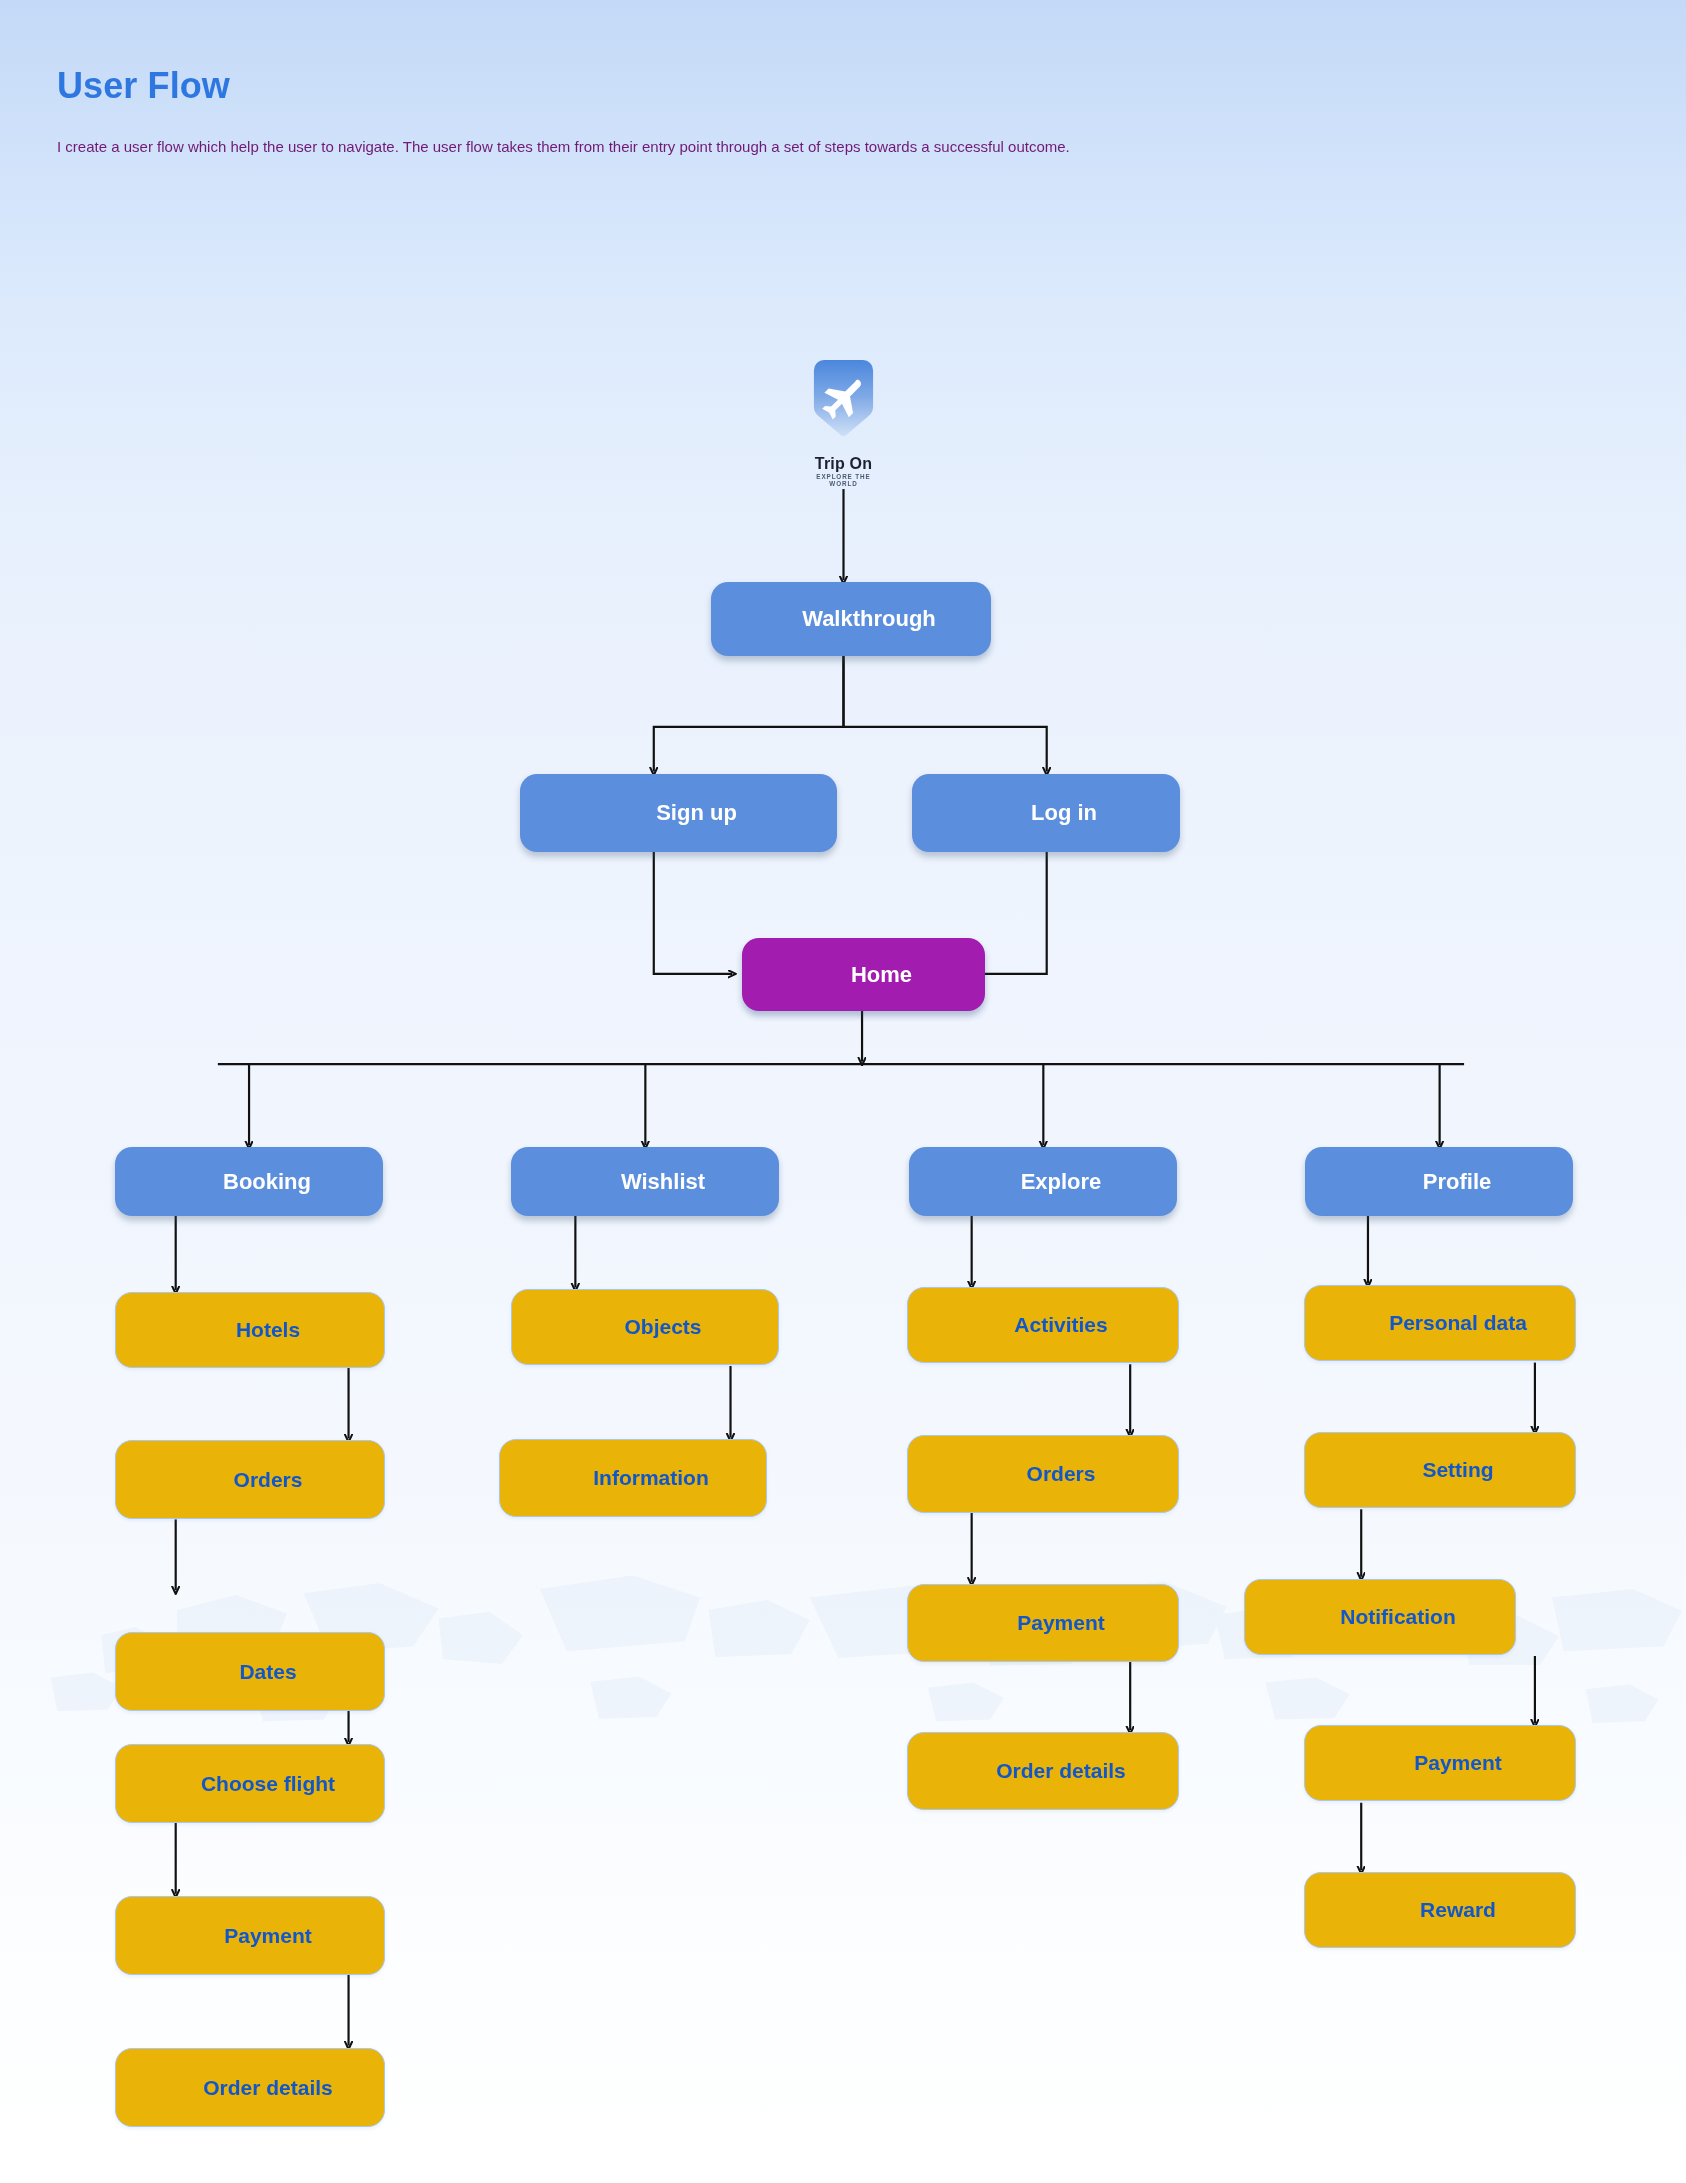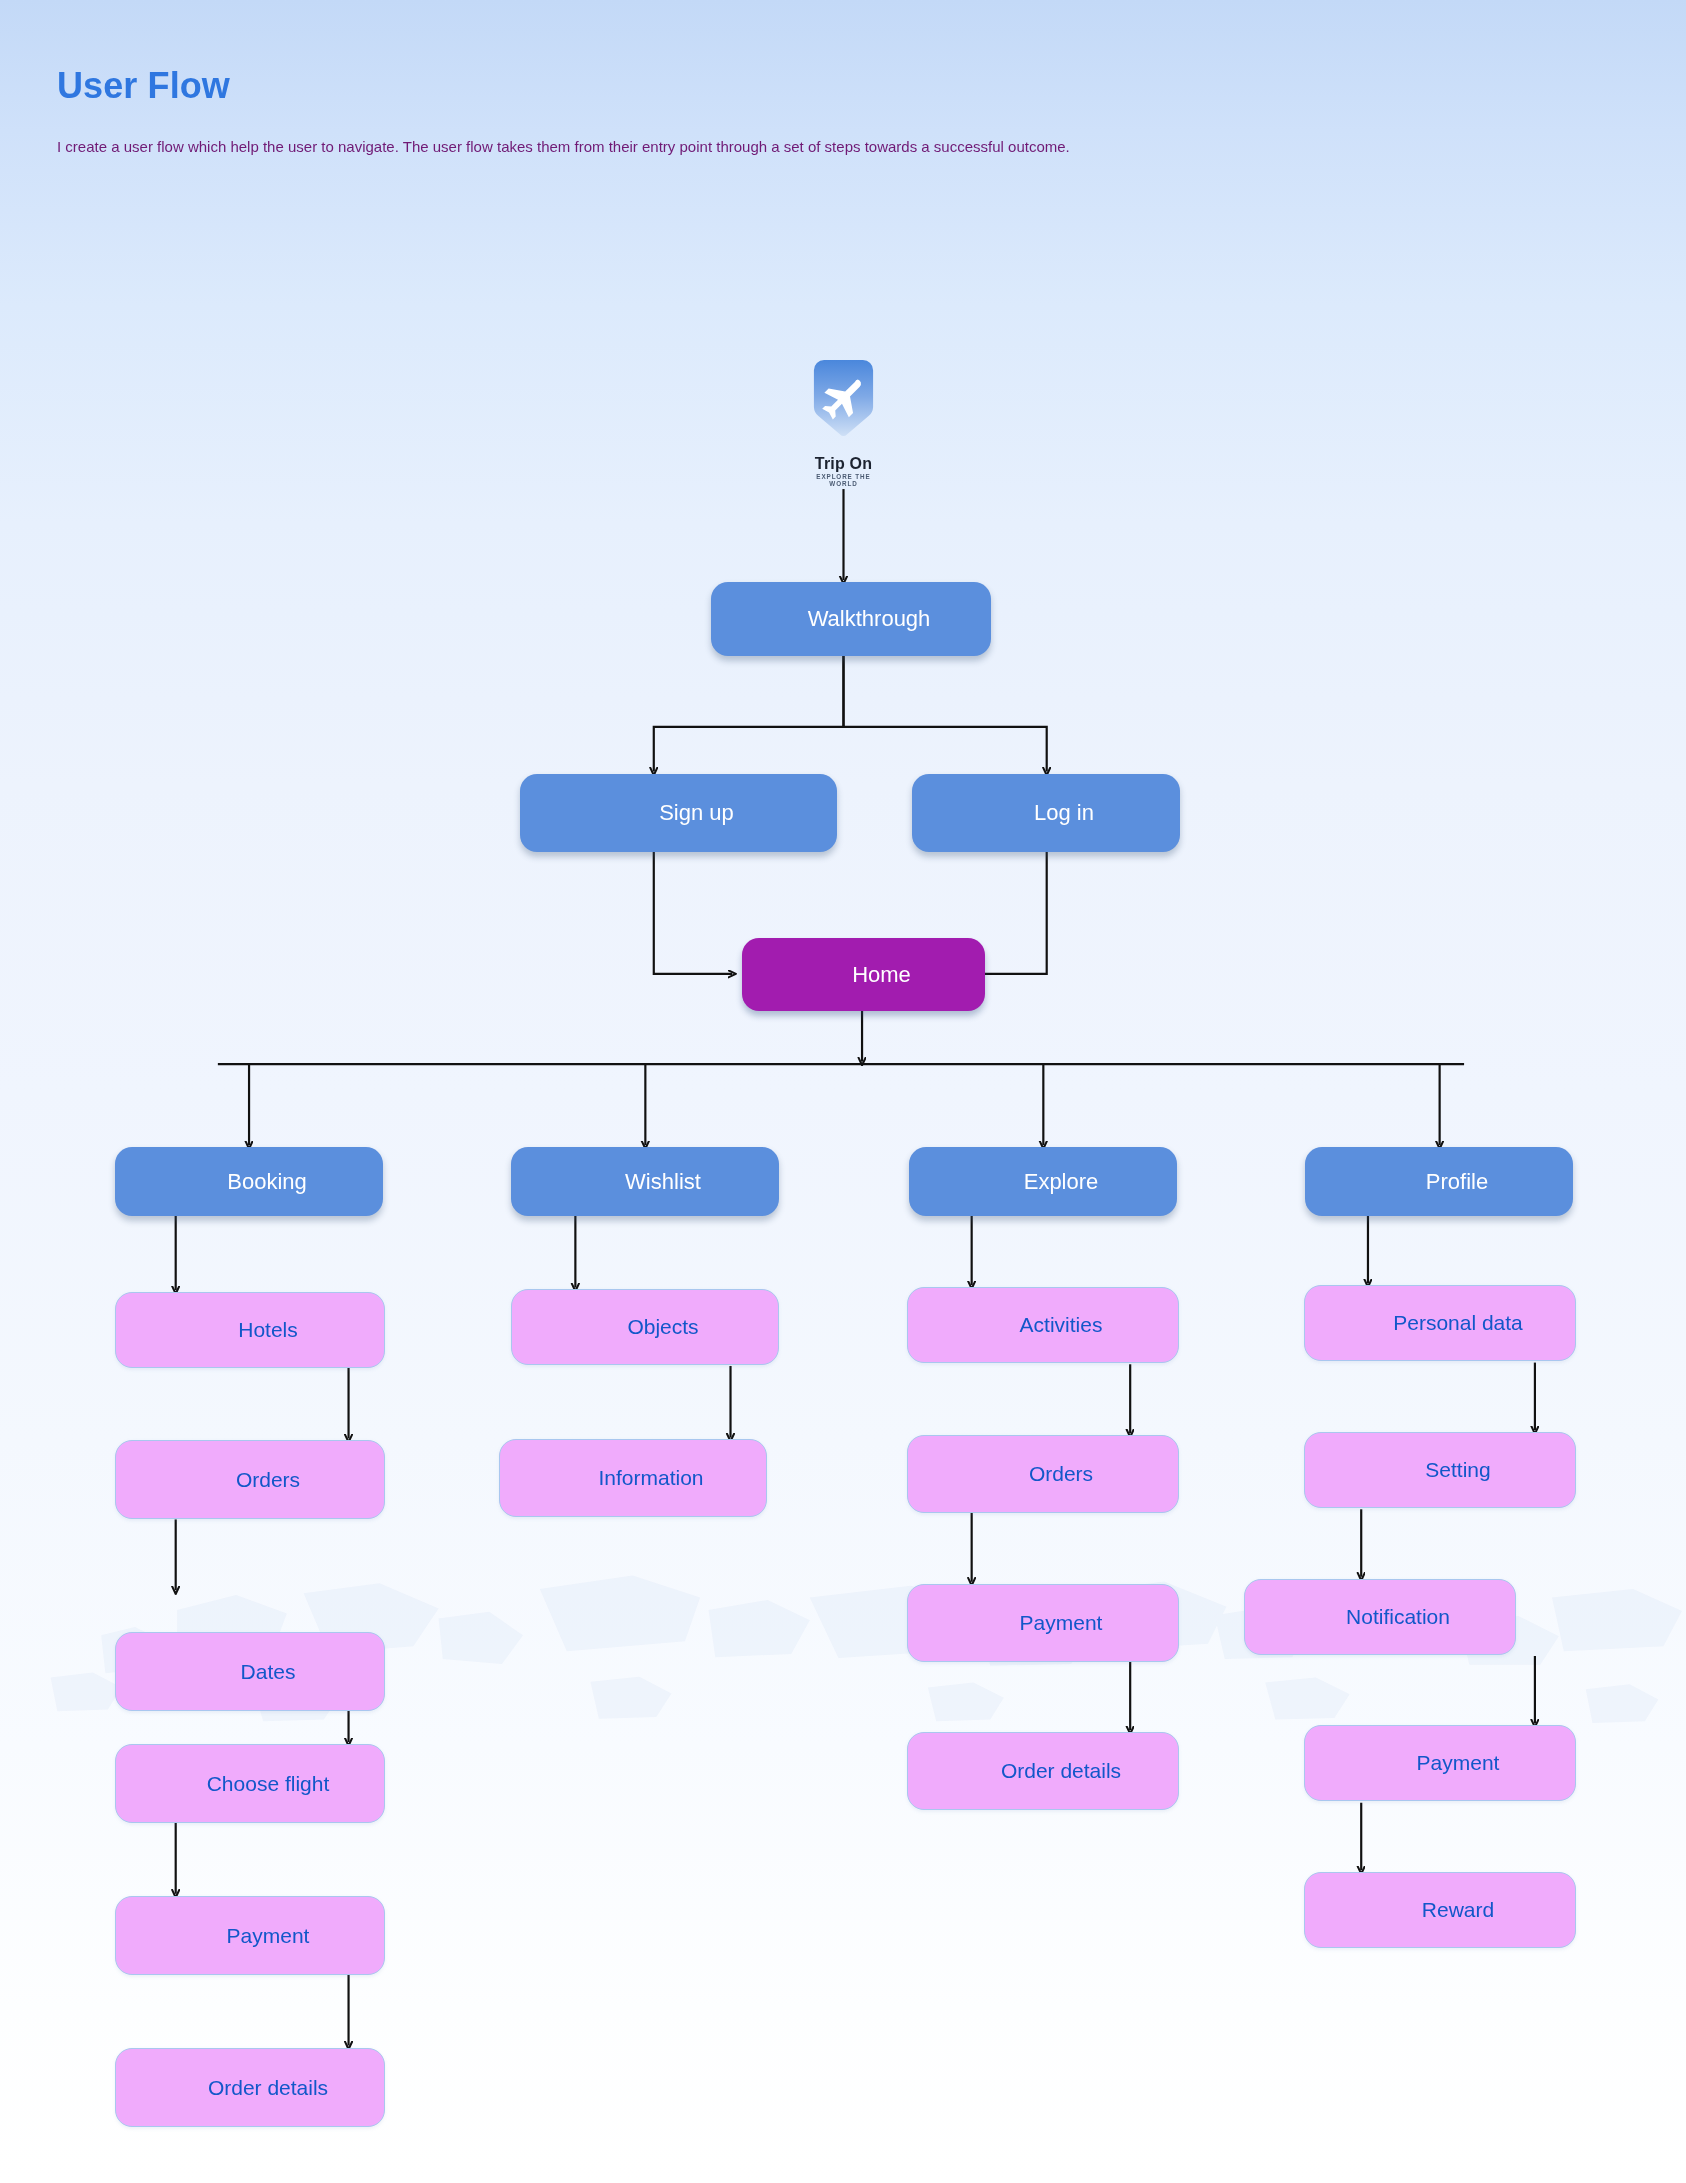--- a/index.html
+++ b/index.html
@@ -45,40 +45,40 @@
   .canvas { position:absolute; left:0; top:0; width:1687px; height:2183px; }
   .edges { position:absolute; left:0; top:0; width:1687px; height:2183px;
            pointer-events:none; }
 
   
   .node{
     position:absolute;
     display:flex; align-items:center; justify-content:center;
     text-align:right;
     border-radius:15px;
-    font-weight:400;
+    font-weight:700;
     user-select:none;
     padding-left:36px;
   }
   .node.blue{
     background:#5b8fdd;
     color:#ffffff;
     font-size:22px;
     box-shadow:0 4.2px 5.9px rgba(60,85,120,.30);
     border-radius:17px;
   }
   .node.blue-dark{
     background:#a21caf;
     color:#ffffff;
     font-size:22px;
     box-shadow:0 5px 6.7px rgba(40,70,120,.32);
     border-radius:17px;
   }
   .node.white{
-    background:#f0abfc;
+    background:#eab308;
     color:#1257c9;
     font-size:21px;
     border:1.7px solid #a9c7ef;
     border-radius:17px;
     box-shadow:0 1.7px 3.4px rgba(120,150,190,.12);
   }
 
   
   .logo-wrap{
     position:absolute; left:803px; top:360px; width:81px;

